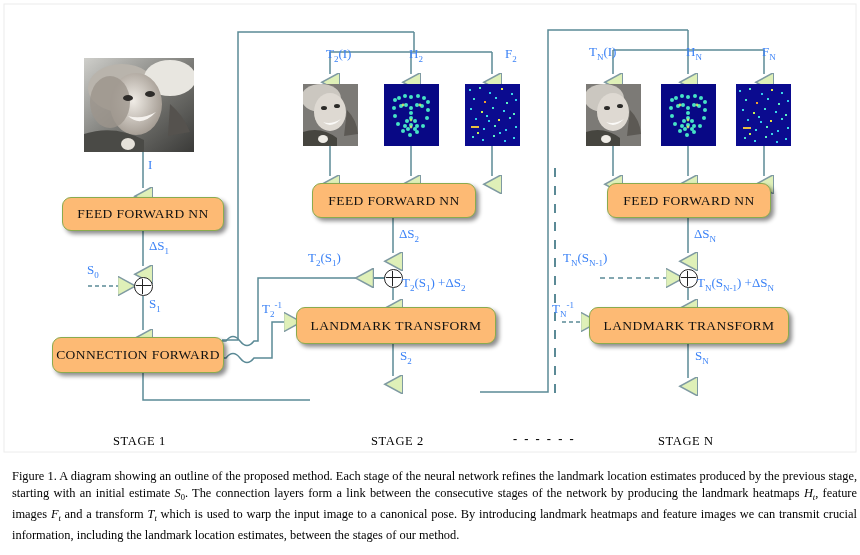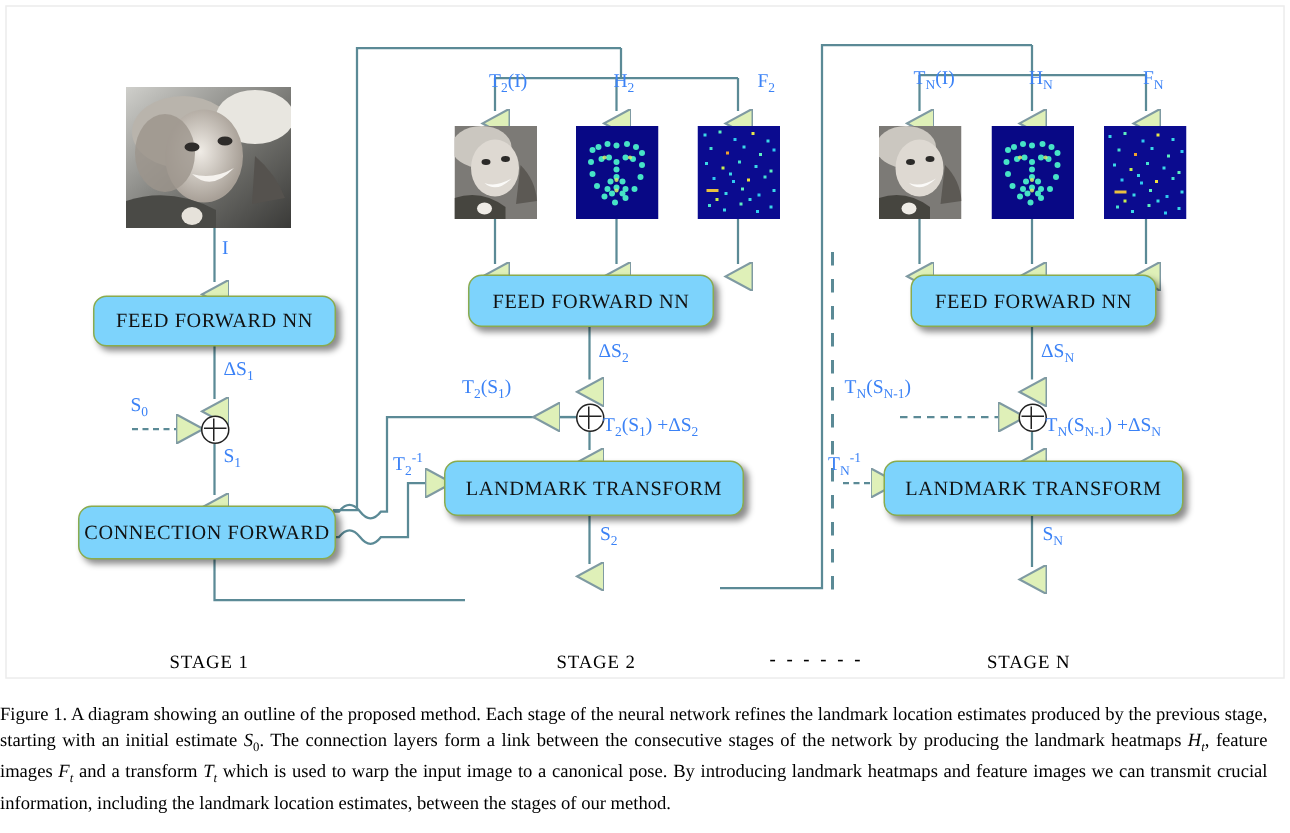--- a/index.html
+++ b/index.html
@@ -1,27 +1,27 @@
 <!DOCTYPE html>
 <html><head>
 <meta charset="utf-8">
 <style>
   html,body{margin:0;padding:0;background:#fff;}
   body{width:860px;height:555px;font-family:"Liberation Serif",serif;color:#000;overflow:hidden;position:relative;}
   #figure{position:absolute;left:0;top:0;width:860px;height:460px;}
   #figure svg{position:absolute;left:0;top:0;}
-  .box{position:absolute;background:#7dd3fc;border:1px solid #8aab4e;border-radius:9px;
+  .box{position:absolute;background:#fdba74;border:1px solid #8aab4e;border-radius:9px;
        box-shadow:3px 3px 4px rgba(0,0,0,.45);display:flex;align-items:center;justify-content:center;
        font-size:13.5px;letter-spacing:.4px;color:#111;white-space:nowrap;}
   .lbl{position:absolute;font-size:13px;white-space:nowrap;color:#3b82f6;}
   .lbl sub{font-size:9px;}
   .lbl sup{font-size:9px;}
   .stage{position:absolute;font-size:12.5px;letter-spacing:.6px;}
   .img{position:absolute;border:0;}
-  #caption{position:absolute;left:0;top:468px;width:845px;font-size:12.4px;line-height:16.6px;text-align:justify;}
+  #caption{position:absolute;left:12px;top:468px;width:845px;font-size:12.4px;line-height:16.6px;text-align:justify;}
   #caption sub{font-size:8.5px;}
   .it{font-style:italic;}
   .plus{position:absolute;width:17px;height:17px;border:1.4px solid #222;border-radius:50%;background:#fff;}
   .plus:before,.plus:after{content:"";position:absolute;background:#222;}
   .plus:before{left:1px;right:1px;top:7px;height:1.4px;}
   .plus:after{top:1px;bottom:1px;left:7px;width:1.4px;}
 </style>
 </head>
 <body>
 
@@ -351,21 +351,21 @@
   <div class="lbl" style="left:402px;top:275px;">
     <span>T</span><sub>2</sub><span>(S</span><sub>1</sub><span>) +ΔS</span><sub>2</sub>
   </div>
   <div class="lbl" style="left:262px;top:300px;">
     <span>T</span><sub>2</sub><sup>-1</sup>
   </div>
   <div class="lbl" style="left:400px;top:348px;">
     <span>S</span><sub>2</sub>
   </div>
 
-  <div class="lbl" style="left:609px;top:44px;text-align:right;">
+  <div class="lbl" style="left:589px;top:44px;text-align:right;">
     <span>T</span><sub>N</sub><span>(I)</span>
   </div>
   <div class="lbl" style="left:686px;top:44px;">
     <span>H</span><sub>N</sub>
   </div>
   <div class="lbl" style="left:762px;top:44px;">
     <span>F</span><sub>N</sub>
   </div>
   <div class="lbl" style="left:694px;top:226px;">
     <span>ΔS</span><sub>N</sub>

